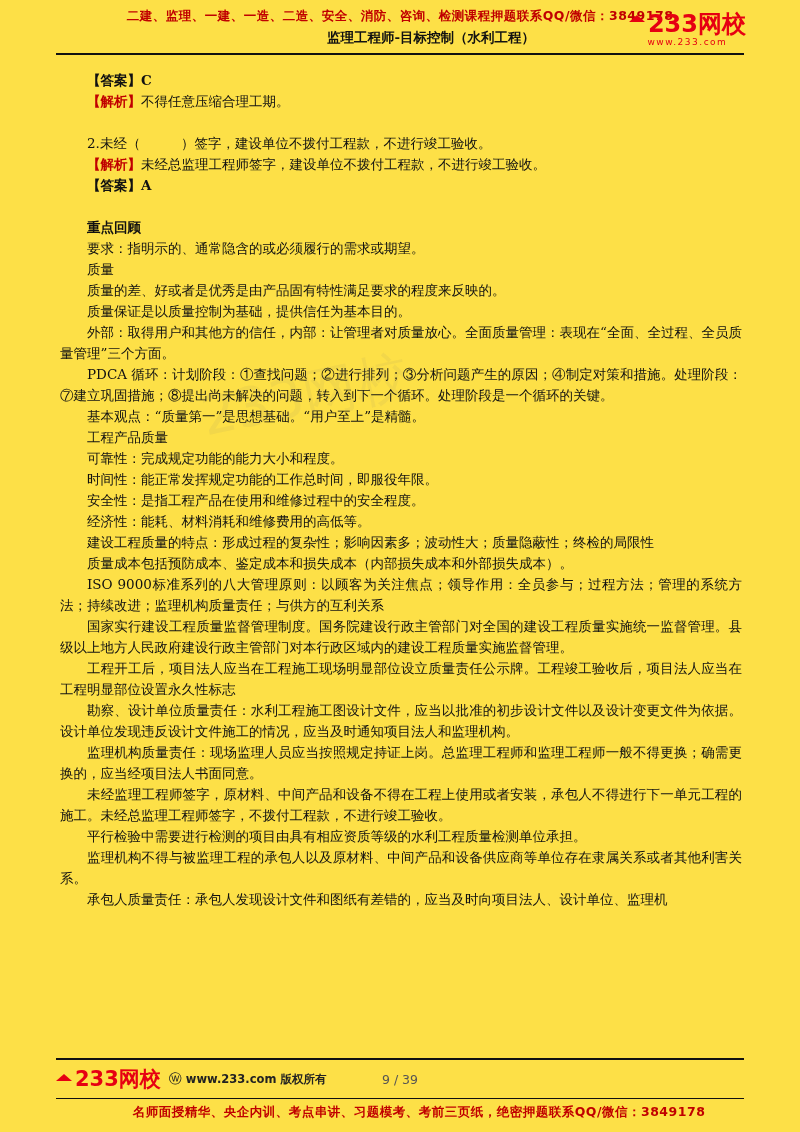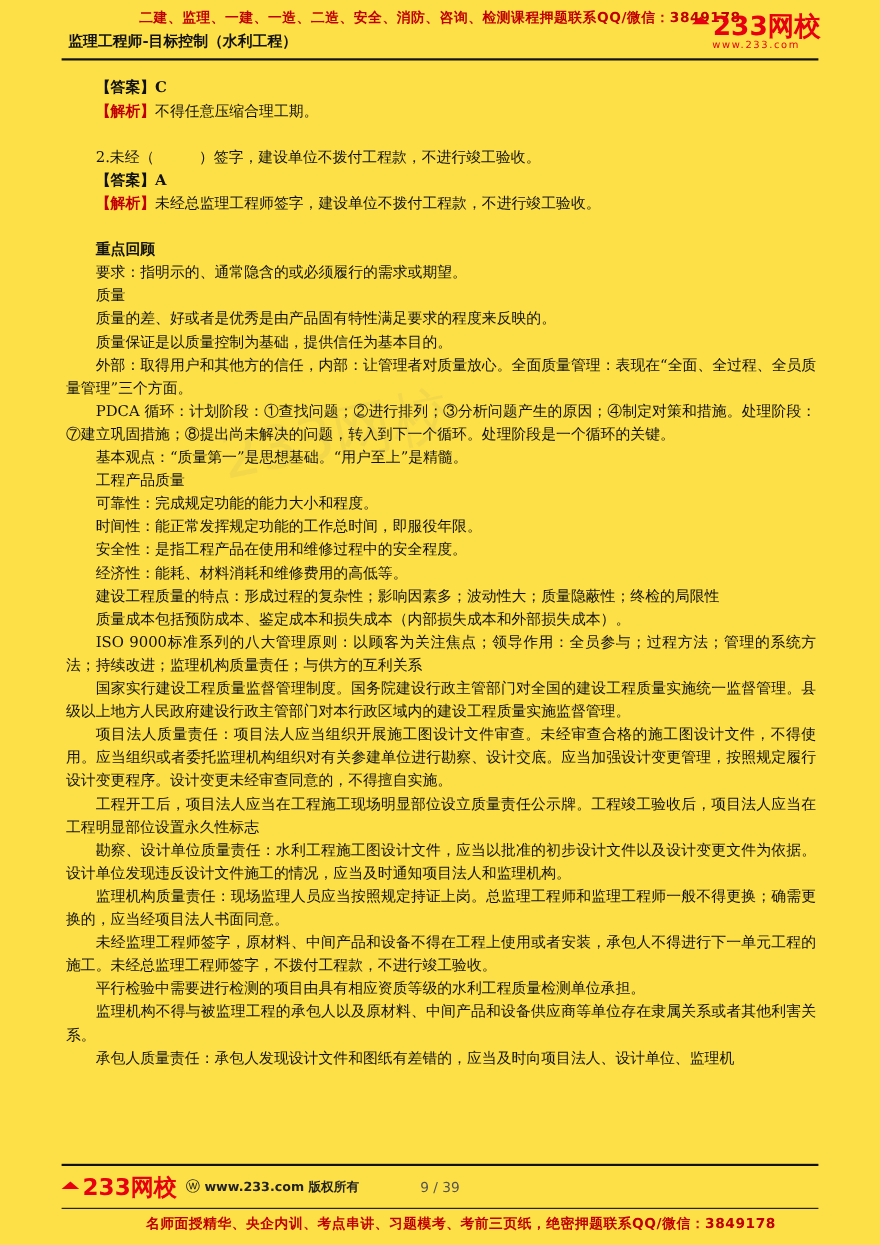--- a/index.html
+++ b/index.html
@@ -21,20 +21,21 @@
     color: #c00000;
     font-weight: bold;
     font-size: 12.5px;
     letter-spacing: 0.5px;
     font-family: "DejaVu Sans", "Liberation Sans", sans-serif;
   }
   .course-title {
     margin: 4px 0 0 62px;
     font-weight: bold;
     font-size: 13.5px;
+    text-align: center;
   }
   .logo {
     position: absolute;
     right: 54px;
     top: 12px;
     text-align: center;
     line-height: 1;
   }
   .logo-line { display: flex; align-items: flex-end; justify-content: flex-end; }
   .cap-icon {
@@ -158,41 +159,40 @@
     <div class="rule"></div>
   </div>
 
   <div class="watermark">233网校</div>
 
   <div class="content" id="content">
       <p class="para"><span class="bold">【答案】C</span></p>
       <p class="para"><span class="red bold">【解析】</span><span>不得任意压缩合理工期。</span></p>
       <div class="gap"></div>
       <p class="para"><span>2.未经（　　　）签字，建设单位不拨付工程款，不进行竣工验收。</span></p>
+      <p class="para"><span class="red bold">【解析】</span><span>未经总监理工程师签字，建设单位不拨付工程款，不进行竣工验收。</span></p>
       <p class="para"><span class="bold">【答案】A</span></p>
-      <p class="para"><span class="red bold">【解析】</span><span>未经总监理工程师签字，建设单位不拨付工程款，不进行竣工验收。</span></p>
       <div class="gap"></div>
       <p class="para"><span class="bold">重点回顾</span></p>
       <p class="para"><span>要求：指明示的、通常隐含的或必须履行的需求或期望。</span></p>
       <p class="para"><span>质量</span></p>
       <p class="para"><span>质量的差、好或者是优秀是由产品固有特性满足要求的程度来反映的。</span></p>
       <p class="para"><span>质量保证是以质量控制为基础，提供信任为基本目的。</span></p>
       <p class="para"><span>外部：取得用户和其他方的信任，内部：让管理者对质量放心。全面质量管理：表现在“全面、全过程、全员质量管理”三个方面。</span></p>
       <p class="para"><span>PDCA 循环：计划阶段：①查找问题；②进行排列；③分析问题产生的原因；④制定对策和措施。处理阶段：⑦建立巩固措施；⑧提出尚未解决的问题，转入到下一个循环。处理阶段是一个循环的关键。</span></p>
       <p class="para"><span>基本观点：“质量第一”是思想基础。“用户至上”是精髓。</span></p>
       <p class="para"><span>工程产品质量</span></p>
       <p class="para"><span>可靠性：完成规定功能的能力大小和程度。</span></p>
       <p class="para"><span>时间性：能正常发挥规定功能的工作总时间，即服役年限。</span></p>
       <p class="para"><span>安全性：是指工程产品在使用和维修过程中的安全程度。</span></p>
       <p class="para"><span>经济性：能耗、材料消耗和维修费用的高低等。</span></p>
       <p class="para"><span>建设工程质量的特点：形成过程的复杂性；影响因素多；波动性大；质量隐蔽性；终检的局限性</span></p>
       <p class="para"><span>质量成本包括预防成本、鉴定成本和损失成本（内部损失成本和外部损失成本）。</span></p>
       <p class="para"><span>ISO 9000标准系列的八大管理原则：以顾客为关注焦点；领导作用：全员参与；过程方法；管理的系统方法；持续改进；监理机构质量责任；与供方的互利关系</span></p>
       <p class="para"><span>国家实行建设工程质量监督管理制度。国务院建设行政主管部门对全国的建设工程质量实施统一监督管理。县级以上地方人民政府建设行政主管部门对本行政区域内的建设工程质量实施监督管理。</span></p>
-      <p class="para"><span>项目法人质量责任：项目法人应当组织开展施工图设计文件审查。未经审查合格的施工图设计文件，不得使用。应当组织或者委托监理机构组织对有关参建单位进行勘察、设计交底。应当加强设计变更管理，按照规定履行设计变更程序。设计变更未经审查同意的，不得擅自实施。</span></p>
       <p class="para"><span>工程开工后，项目法人应当在工程施工现场明显部位设立质量责任公示牌。工程竣工验收后，项目法人应当在工程明显部位设置永久性标志</span></p>
       <p class="para"><span>勘察、设计单位质量责任：水利工程施工图设计文件，应当以批准的初步设计文件以及设计变更文件为依据。设计单位发现违反设计文件施工的情况，应当及时通知项目法人和监理机构。</span></p>
       <p class="para"><span>监理机构质量责任：现场监理人员应当按照规定持证上岗。总监理工程师和监理工程师一般不得更换；确需更换的，应当经项目法人书面同意。</span></p>
       <p class="para"><span>未经监理工程师签字，原材料、中间产品和设备不得在工程上使用或者安装，承包人不得进行下一单元工程的施工。未经总监理工程师签字，不拨付工程款，不进行竣工验收。</span></p>
       <p class="para"><span>平行检验中需要进行检测的项目由具有相应资质等级的水利工程质量检测单位承担。</span></p>
       <p class="para"><span>监理机构不得与被监理工程的承包人以及原材料、中间产品和设备供应商等单位存在隶属关系或者其他利害关系。</span></p>
       <p class="para"><span>承包人质量责任：承包人发现设计文件和图纸有差错的，应当及时向项目法人、设计单位、监理机</span></p>
     </div>
 
   <div class="footer">

